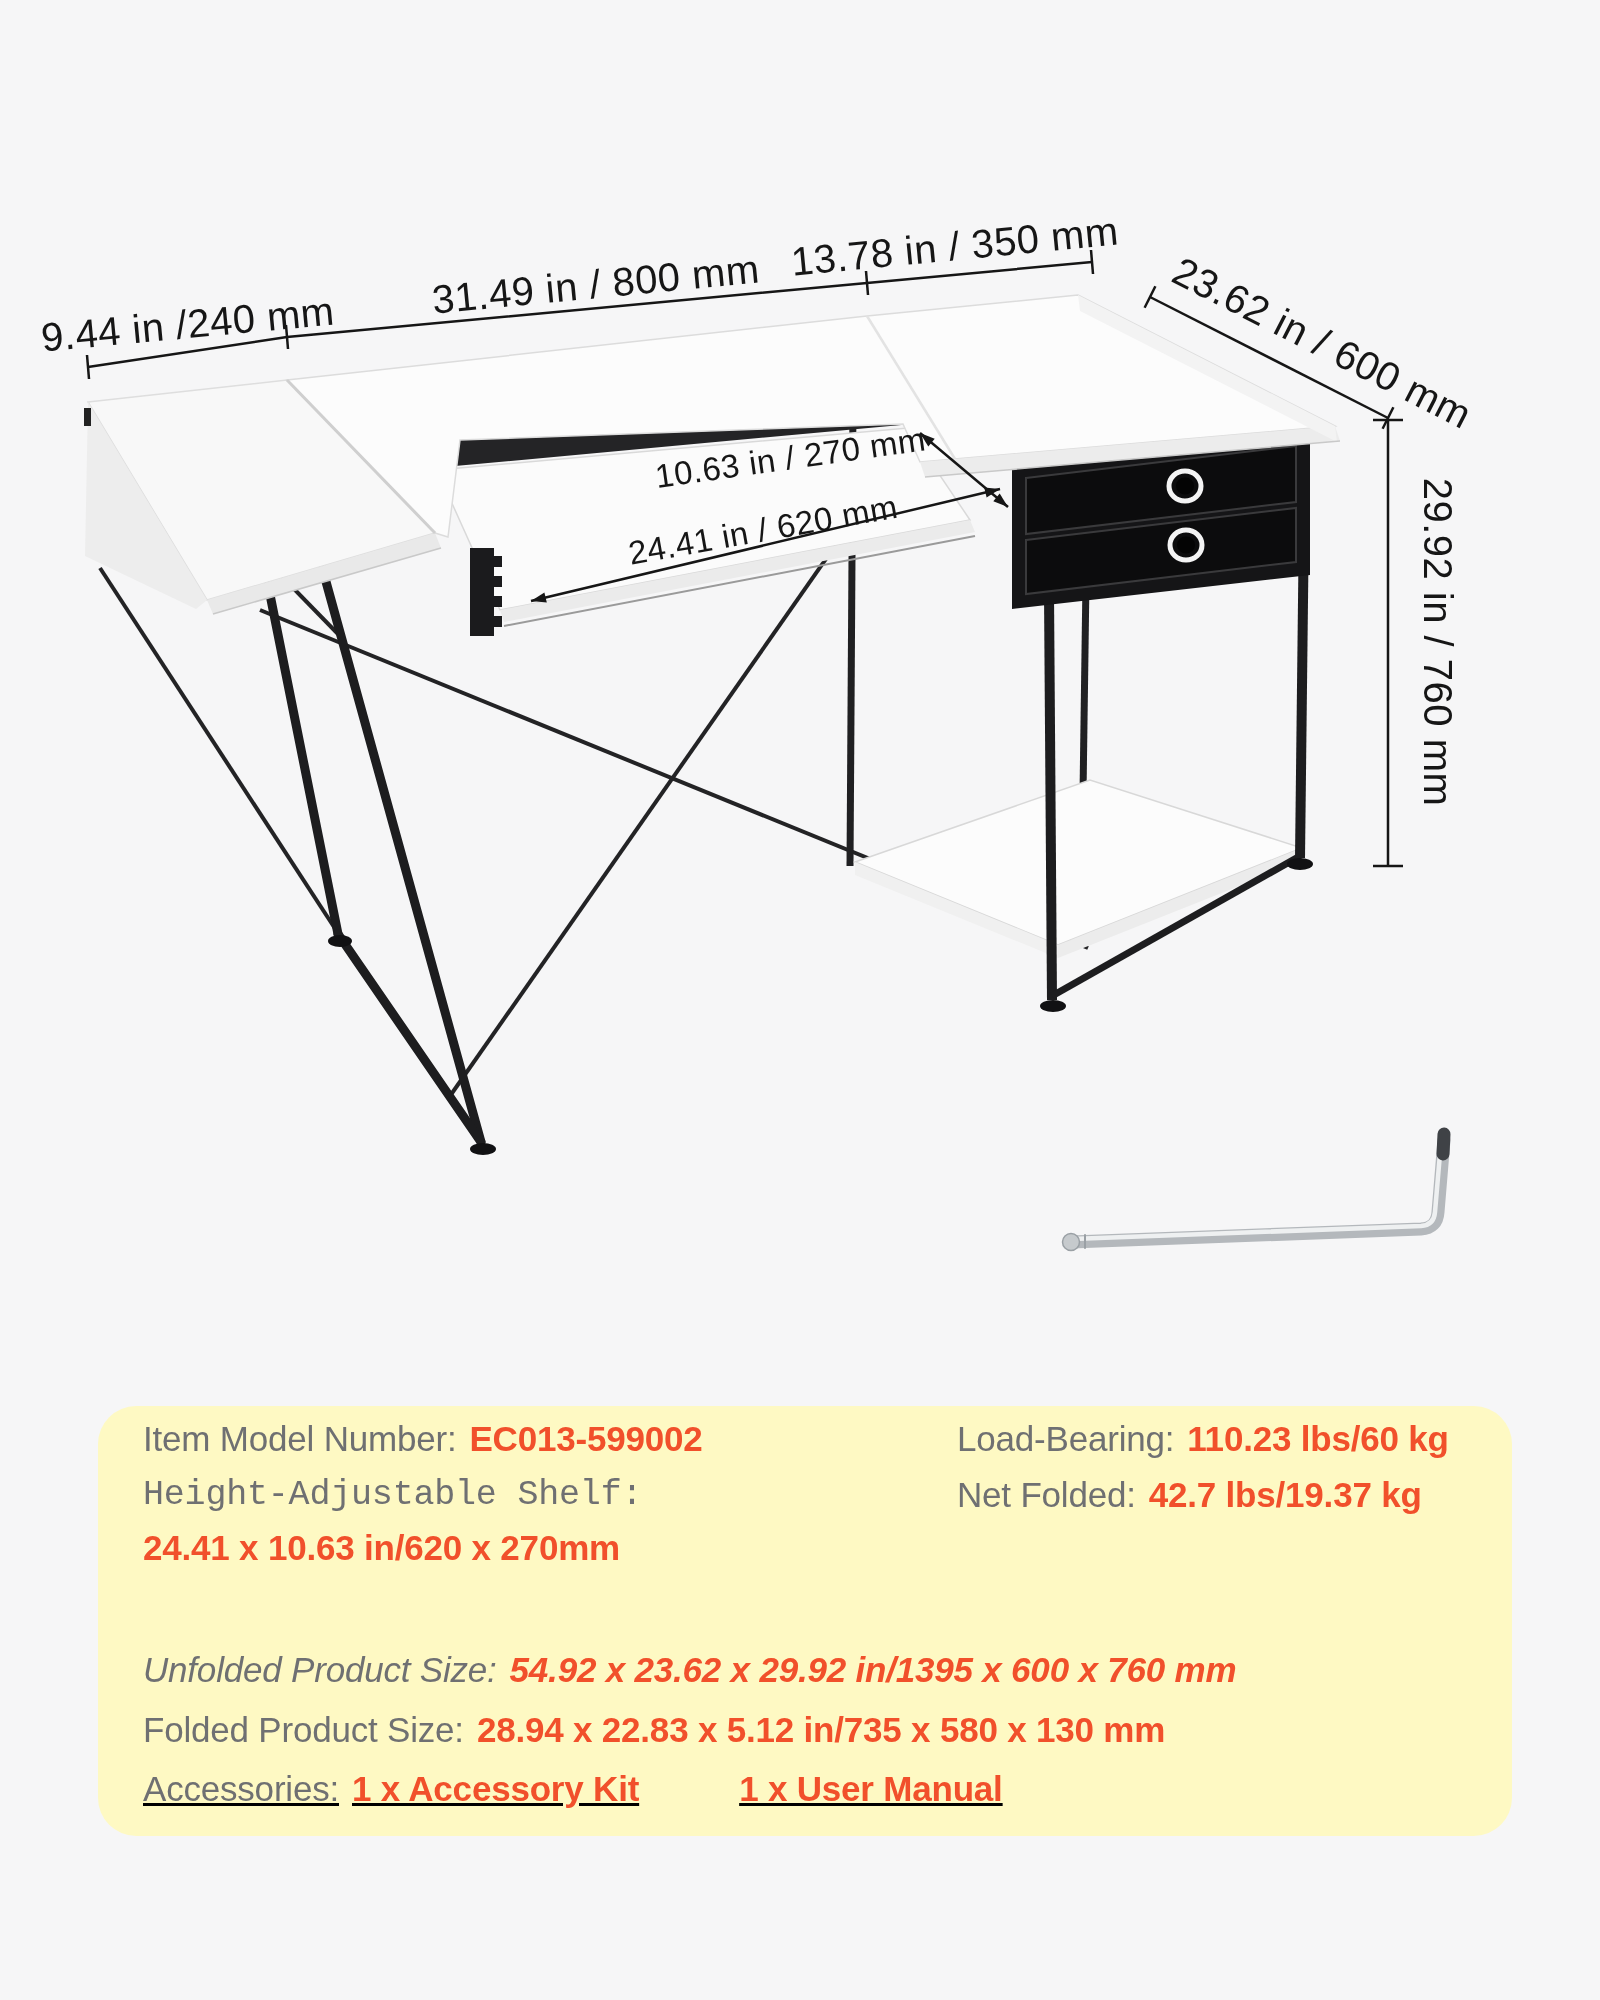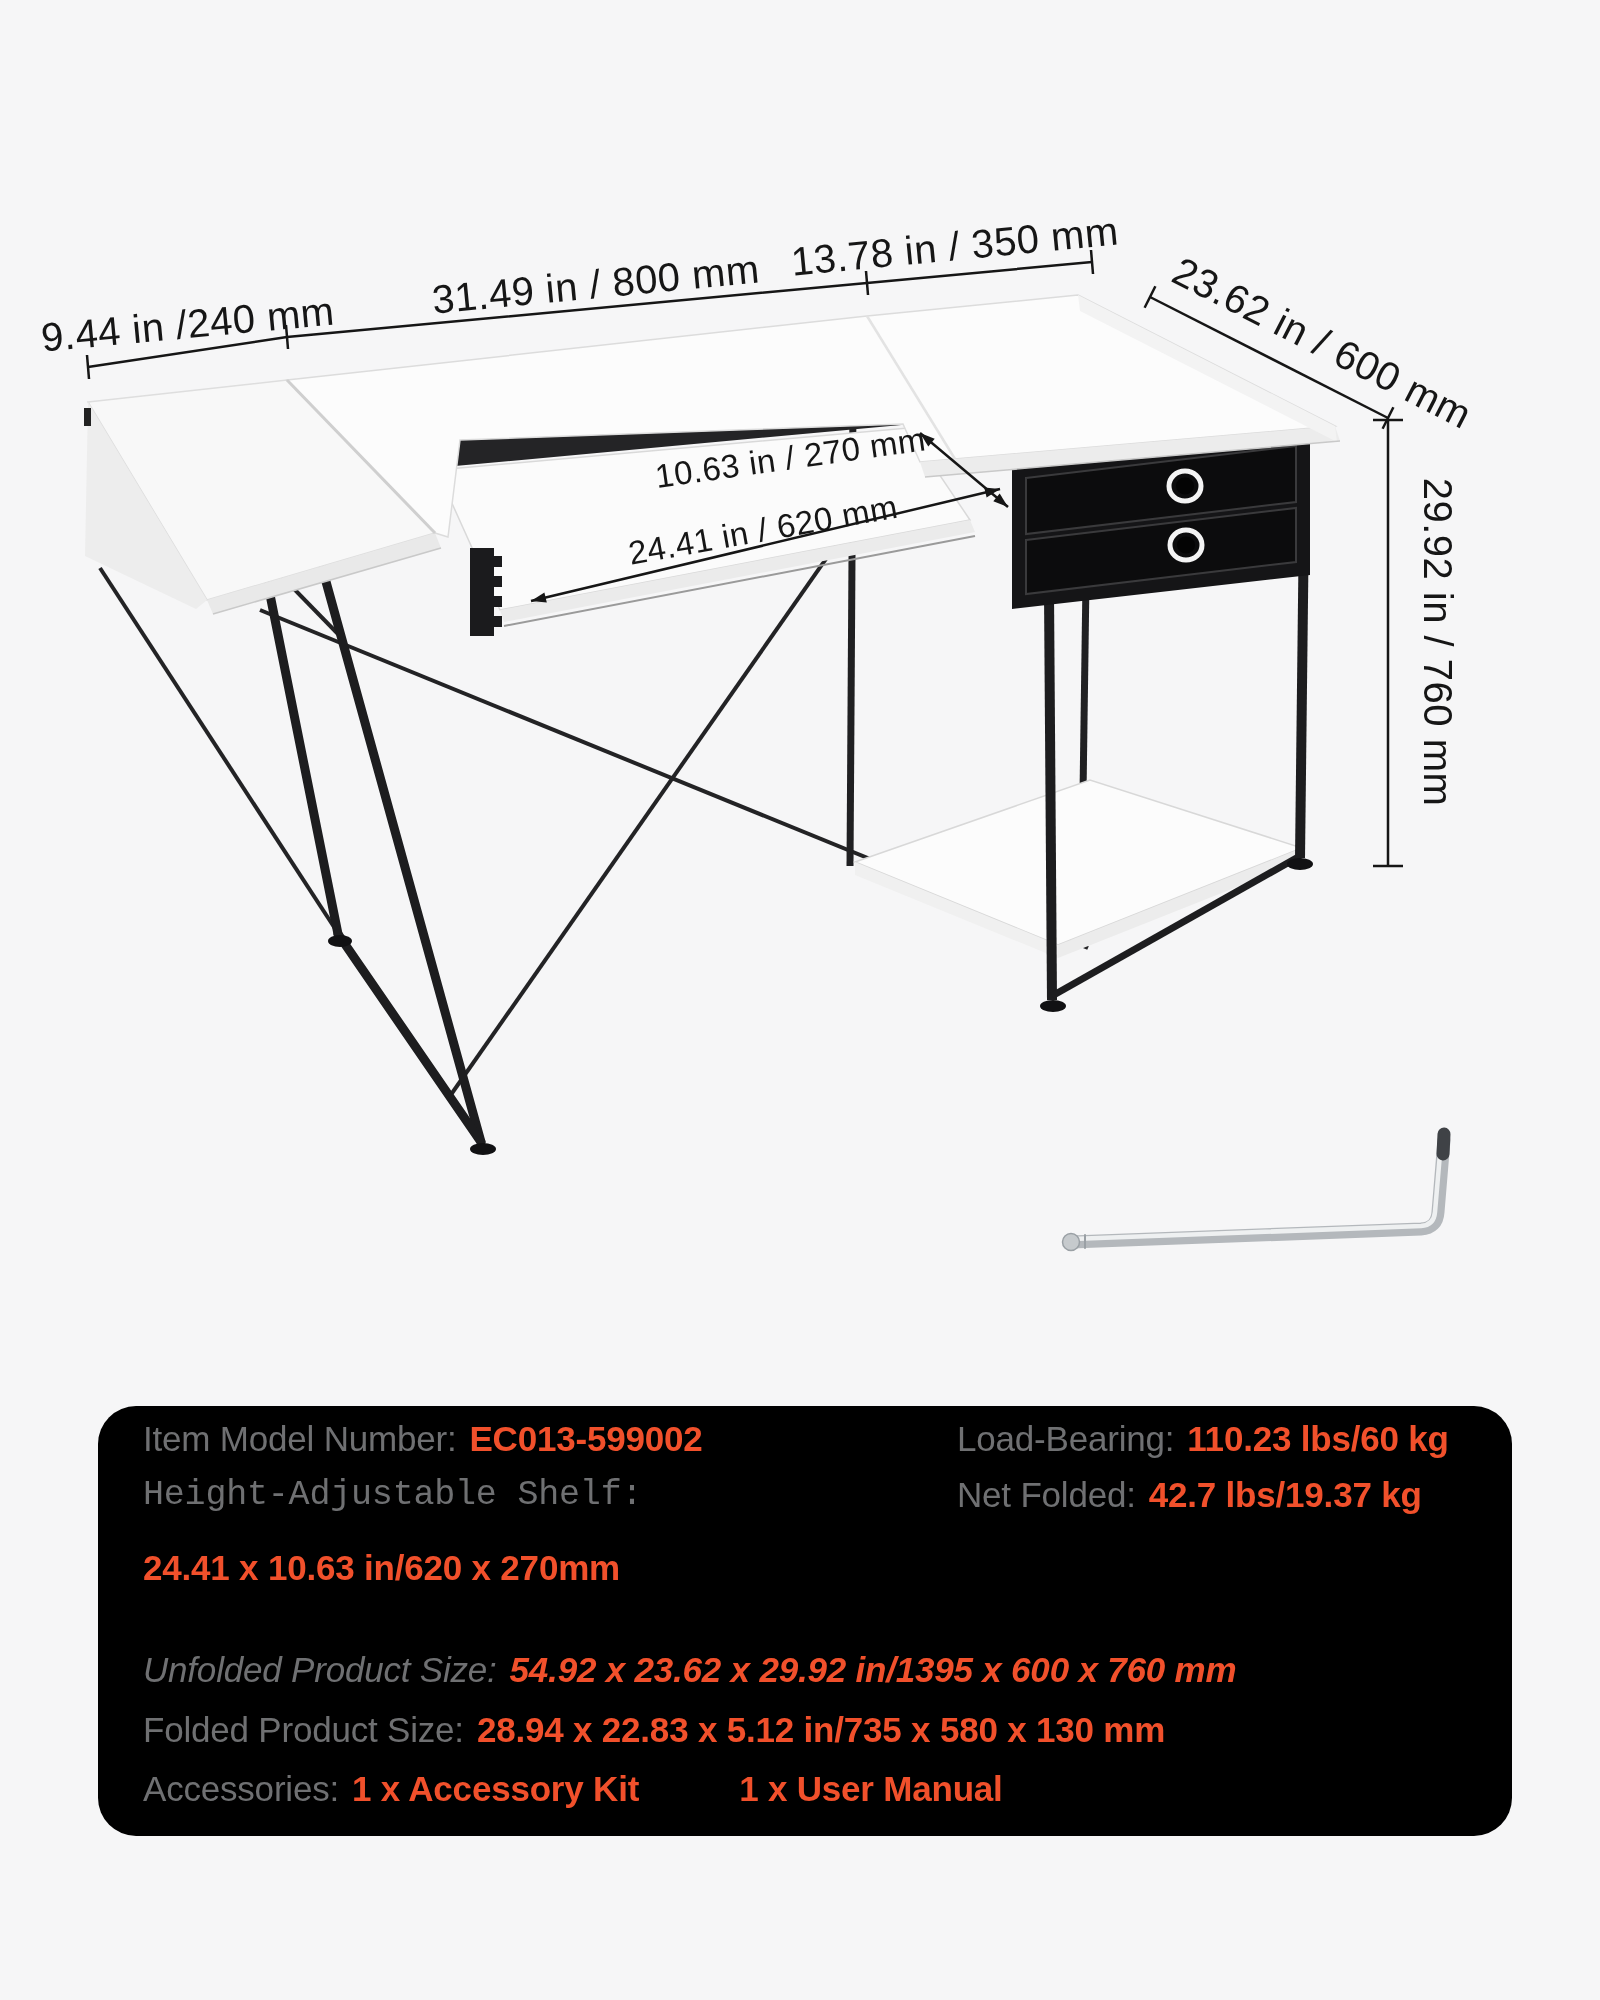--- a/index.html
+++ b/index.html
@@ -15,21 +15,21 @@
     font-family:"Liberation Sans","DejaVu Sans",sans-serif;
     font-size:40px;fill:#161616;letter-spacing:0.5px;
   }
   .dim-text-small{
     font-family:"Liberation Sans","DejaVu Sans",sans-serif;
     font-size:33px;fill:#161616;letter-spacing:0.5px;
   }
   .spec-panel{
     position:absolute;left:98px;top:1406px;
     width:1414px;height:430px;
-    background:#000000;border-radius:38px;
+    background:#fef9c3;border-radius:38px;
   }
   .spec-row{
     position:absolute;height:44px;line-height:44px;
     font-size:35px;letter-spacing:-0.2px;white-space:nowrap;
   }
   .spec-label{color:#6f7072;font-weight:400;}
   .spec-value{color:#f1502b;font-weight:700;margin-left:13px;}
   .spec-value.first{margin-left:0;}
   .spec-value.gap{margin-left:100px;}
 </style>
@@ -181,21 +181,21 @@
       <span class="spec-label">Load-Bearing:</span><span class="spec-value">110.23 lbs/60 kg</span>
     </div>
 
     <div class="spec-row" style="left:45px;top:67px;font-family:Liberation Mono, monospace;">
       <span class="spec-label">Height-Adjustable Shelf:</span>
     </div>
     <div class="spec-row" style="left:859px;top:67px;">
       <span class="spec-label">Net Folded:</span><span class="spec-value">42.7 lbs/19.37 kg</span>
     </div>
 
-    <div class="spec-row" style="left:45px;top:140px;text-align:center;">
+    <div class="spec-row" style="left:45px;top:120px;text-align:center;">
       <span class="spec-value first">24.41 x 10.63 in/620 x 270mm</span>
     </div>
 
 
     <div class="spec-row" style="left:45px;top:242px;font-style:italic;">
       <span class="spec-label">Unfolded Product Size:</span><span class="spec-value">54.92 x 23.62 x 29.92 in/1395 x 600 x 760 mm</span>
     </div>
 
     <div class="spec-row" style="left:45px;top:302px;">
       <span class="spec-label">Folded Product Size:</span><span class="spec-value">28.94 x 22.83 x 5.12 in/735 x 580 x 130 mm</span>

